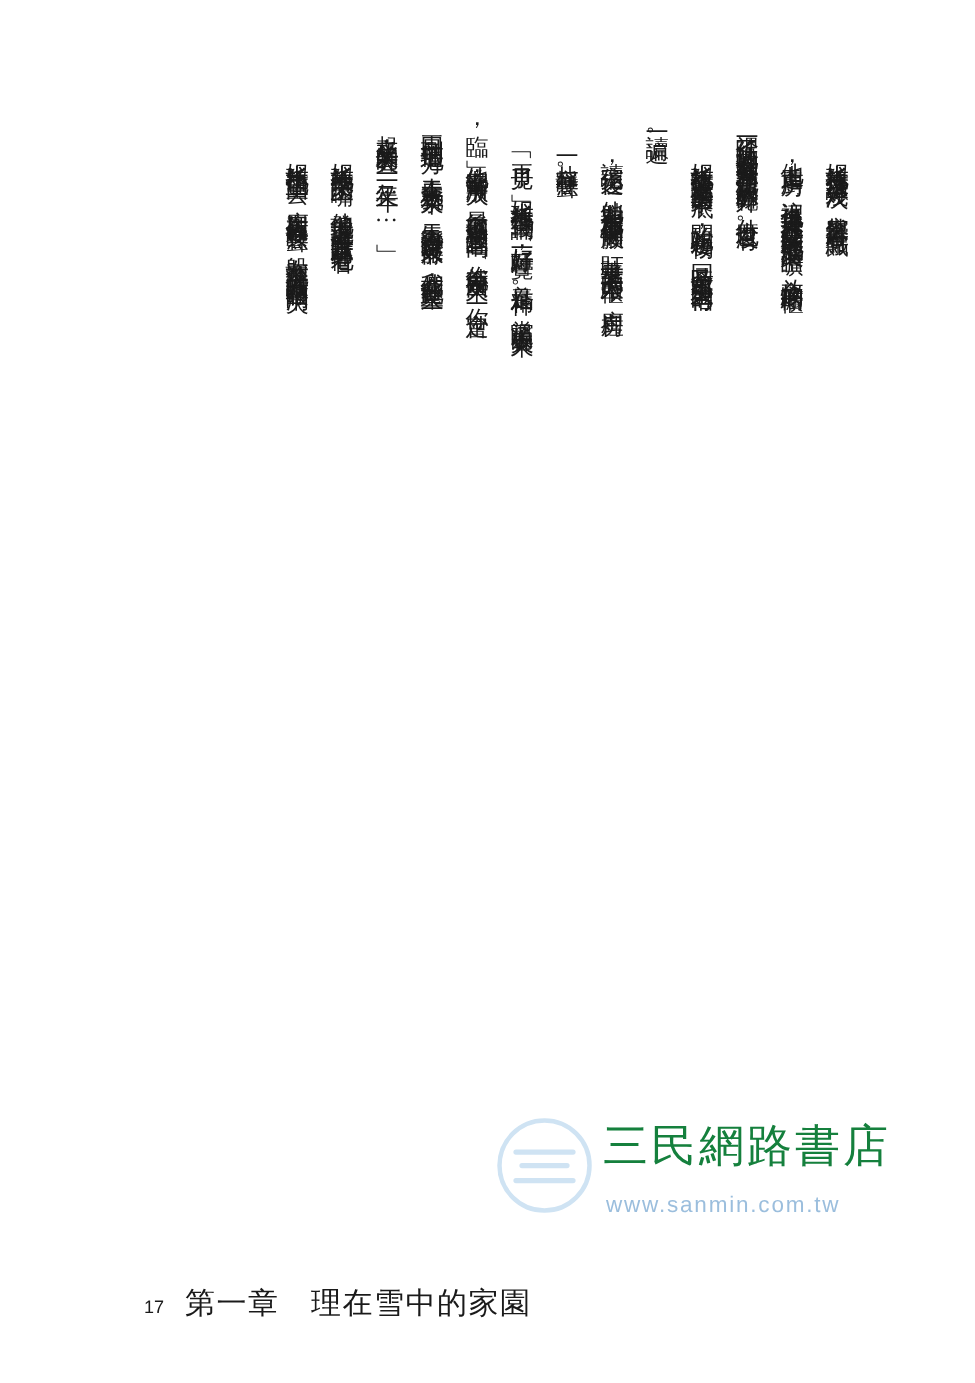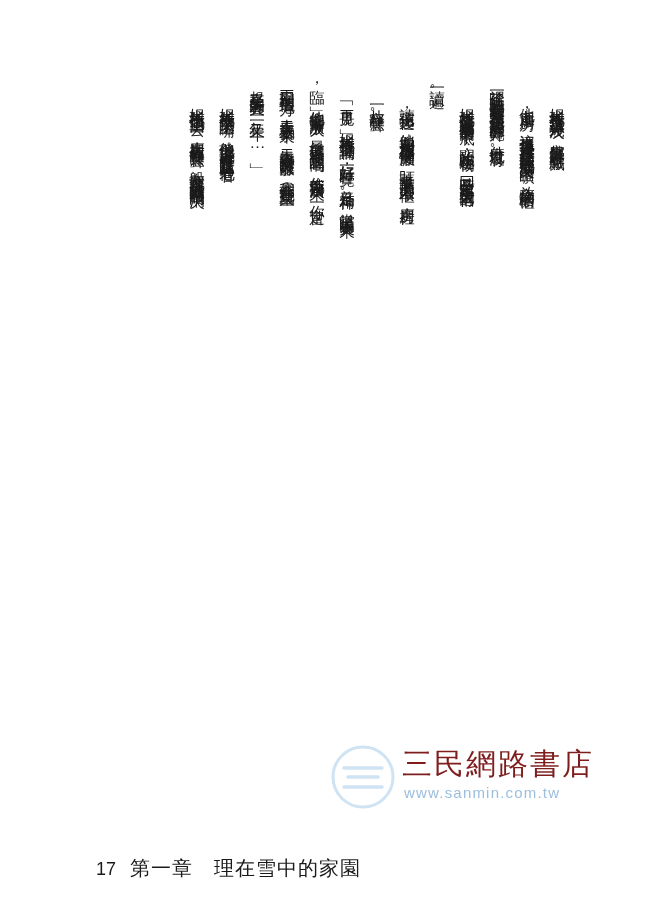--- a/index.html
+++ b/index.html
@@ -63,47 +63,47 @@
     top: 2px;
     width: 66px;
     height: 66px;
   }
   .wm-title {
     position: absolute;
     left: 72px;
     top: 2px;
     font-size: 30px;
     letter-spacing: 2px;
-    color: #7f1d1d;
+    color: #15803d;
     font-family: "Liberation Serif", "DejaVu Serif", serif;
     white-space: nowrap;
   }
   .wm-url {
     position: absolute;
     left: 74px;
-    top: 42px;
+    top: 53px;
     font-size: 15px;
     letter-spacing: 1.2px;
     color: #9bbedd;
     font-family: "Liberation Sans", sans-serif;
     white-space: nowrap;
   }
 
   
   .footer {
     position: absolute;
     left: 96px;
     bottom: 40px;
     display: flex;
     align-items: baseline;
     gap: 14px;
     color: #1a1a1a;
   }
   .folio {
-    font-size: 18px;
+    font-size: 12px;
     font-family: "Liberation Sans", sans-serif;
   }
   .chapter {
     font-size: 20px;
     letter-spacing: 1px;
   }
 </style>
 </head>
 <body>
 

